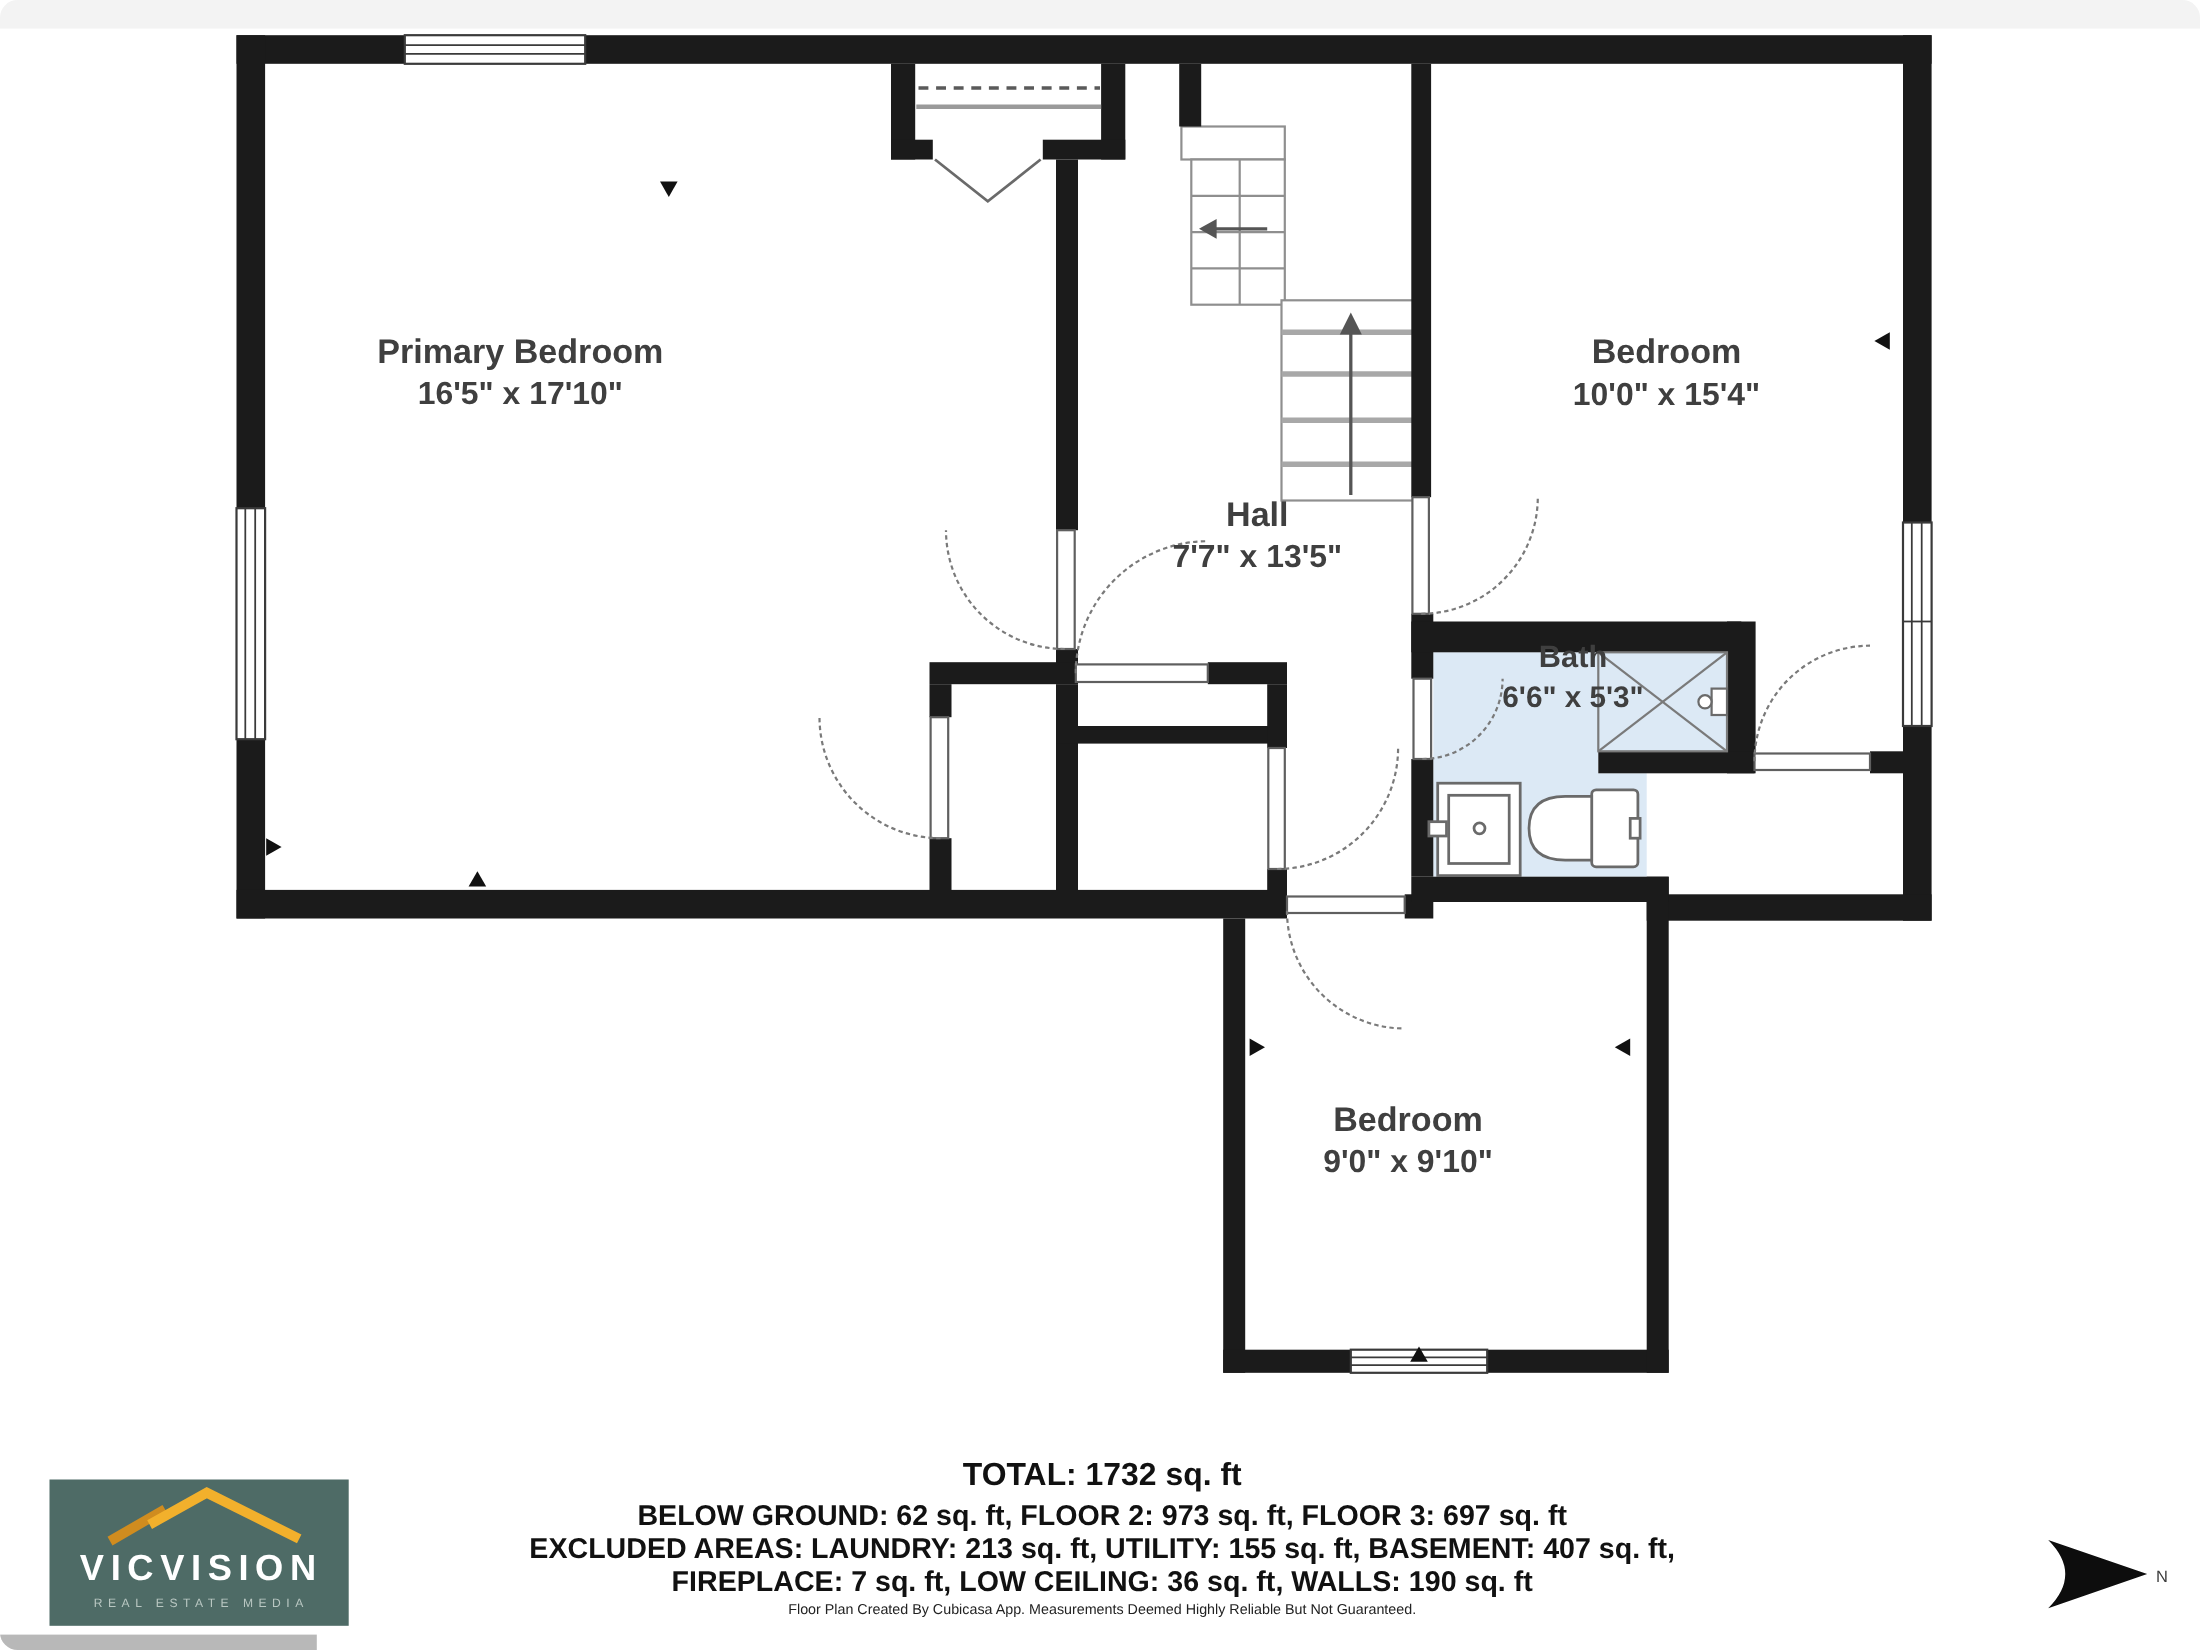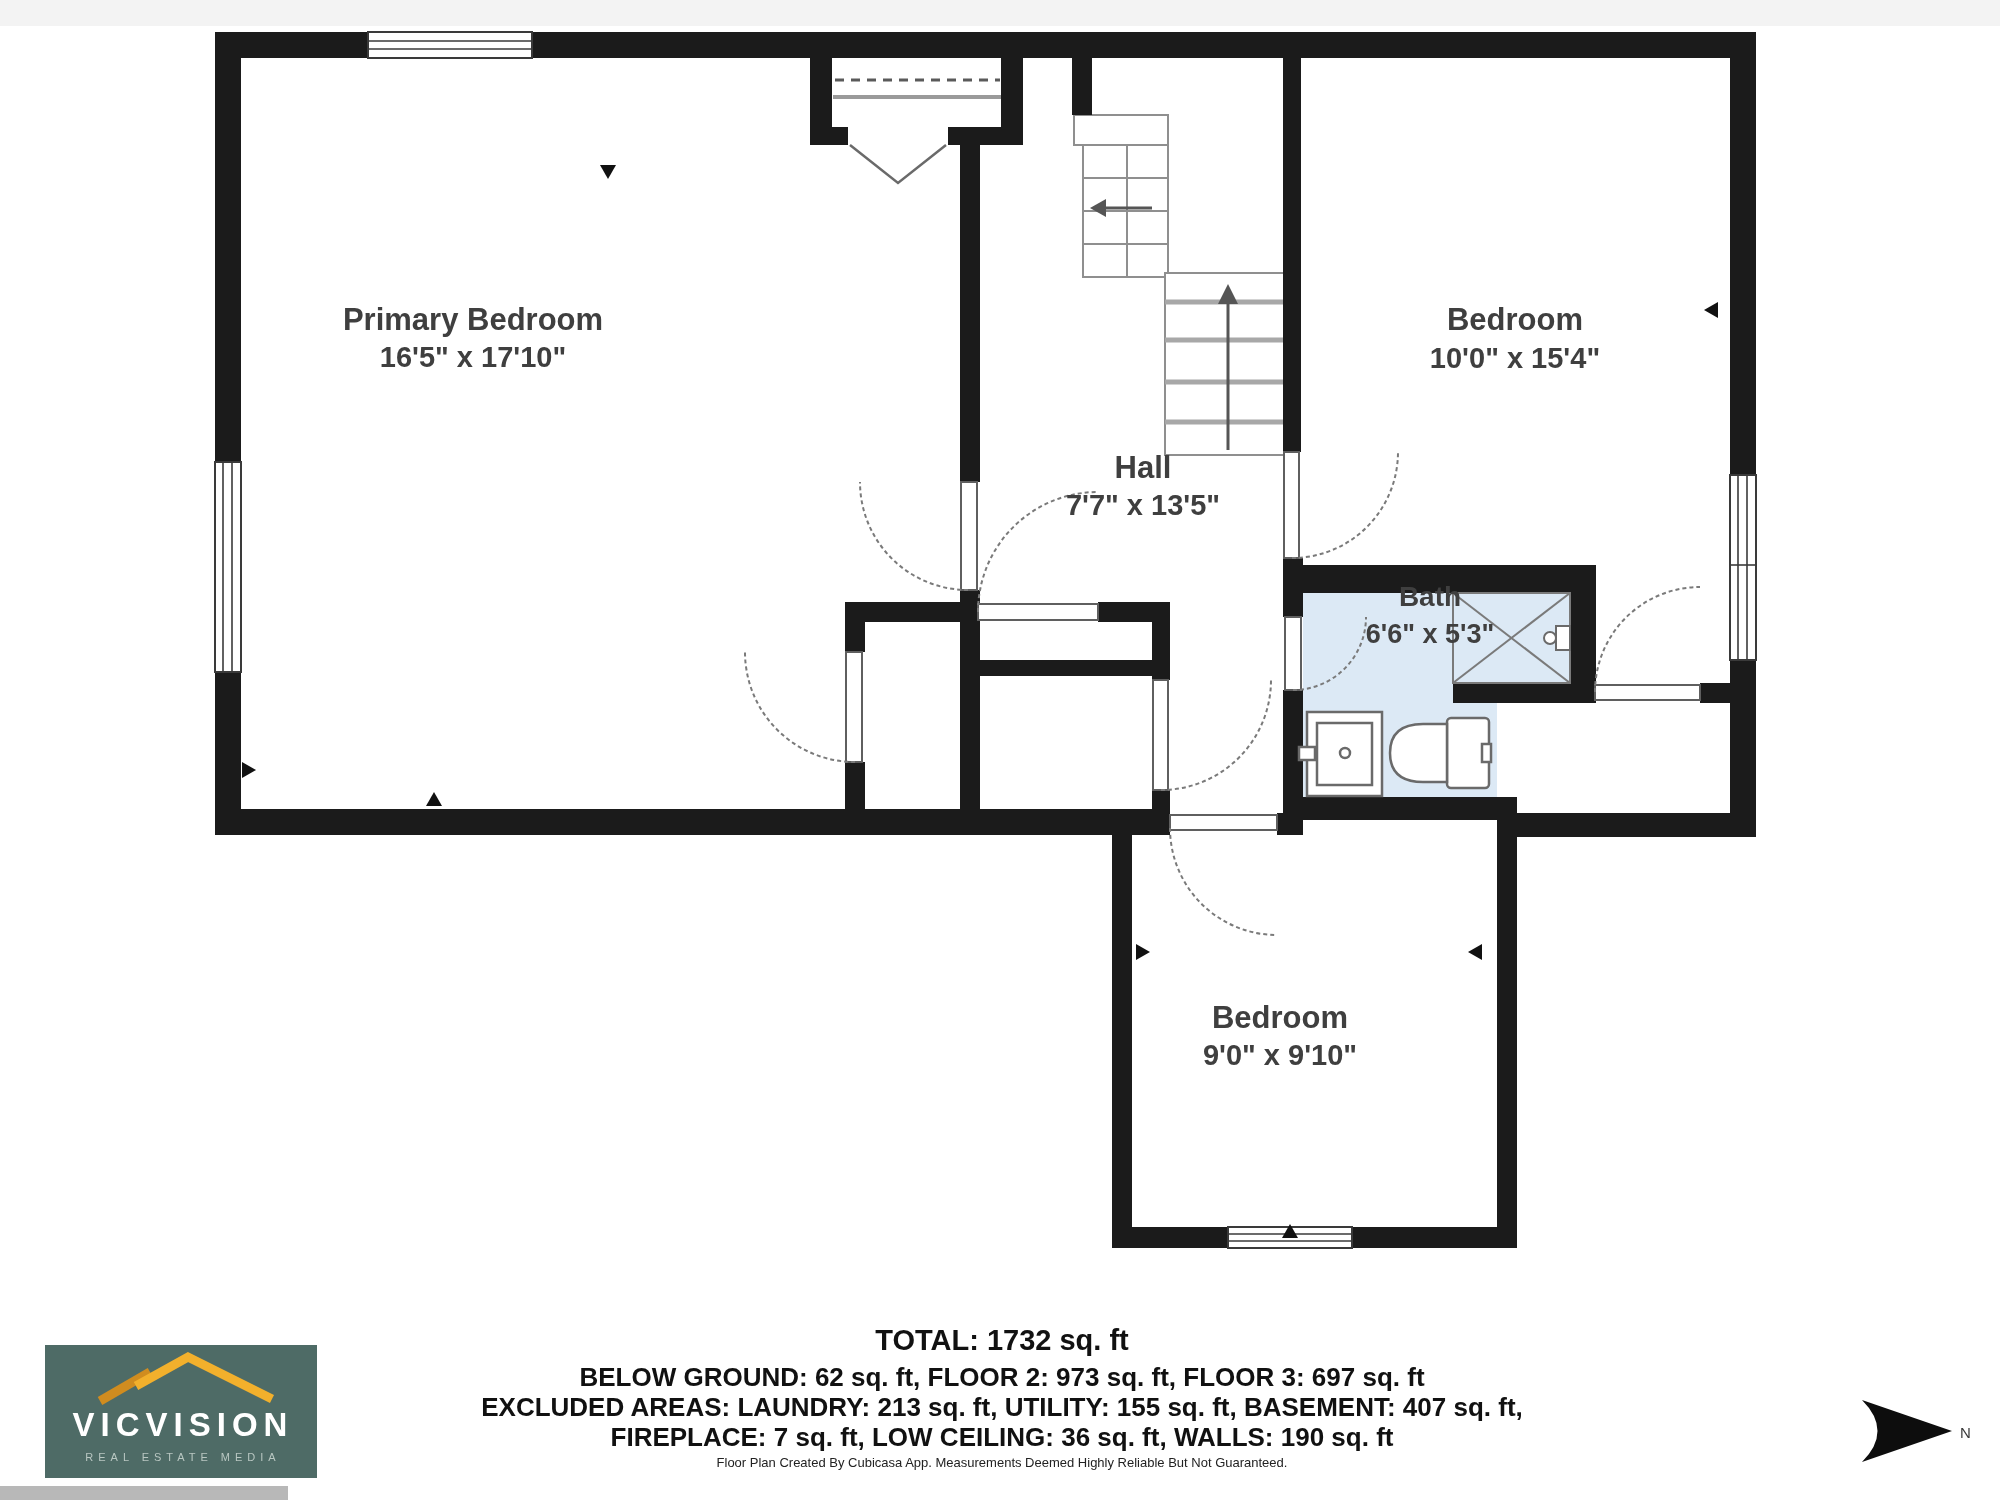--- a/index.html
+++ b/index.html
@@ -1,17 +1,17 @@
 <!DOCTYPE html>
 <html><head>
 <meta charset="utf-8">
 <style>
   html,body{margin:0;padding:0;background:#ffffff;}
   .canvas{position:relative;width:2000px;height:1500px;background:#ffffff;overflow:hidden;
-          font-family:"Liberation Sans",sans-serif;}
+          font-family:"Liberation Sans",sans-serif;border-radius:16px;}
   svg{position:absolute;left:0;top:0;}
   .wall{fill:#1b1b1b;}
   .thin{stroke:#8f8f8f;stroke-width:2;fill:#ffffff;}
   .thinline{stroke:#8f8f8f;stroke-width:2;fill:none;}
   .tread{stroke:#a8a8a8;stroke-width:5;}
   .fixture{stroke:#6a6a6a;stroke-width:2.5;fill:#ffffff;}
   .leaf{stroke:#5f5f5f;stroke-width:2;fill:#ffffff;}
   .arc{stroke:#7a7a7a;stroke-width:2;fill:none;stroke-dasharray:4 3;}
   .winline{stroke:#3a3a3a;stroke-width:1.6;}
   .room-name{font-size:31px;font-weight:600;fill:#3f3f3f;text-anchor:middle;}

